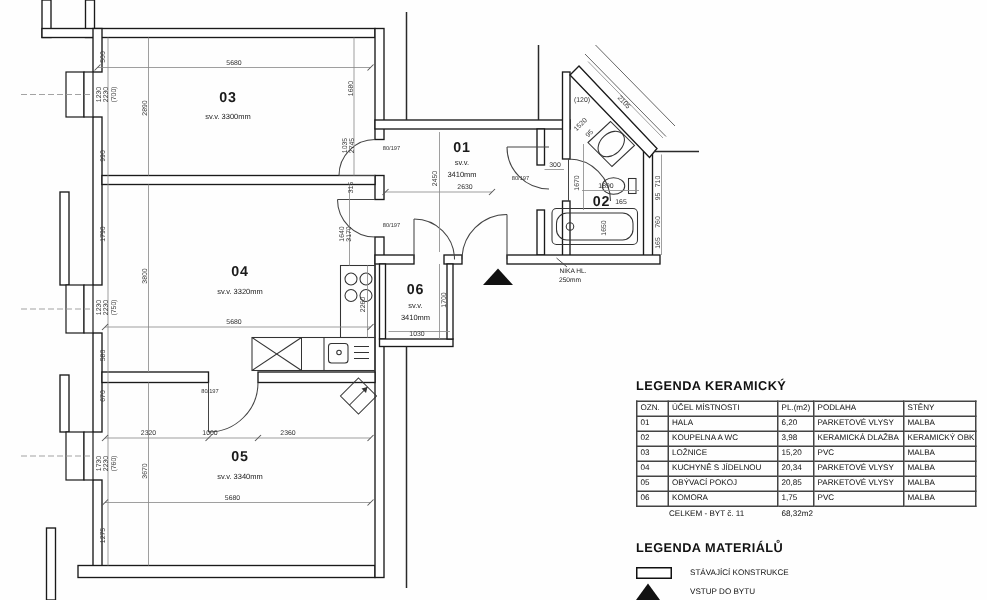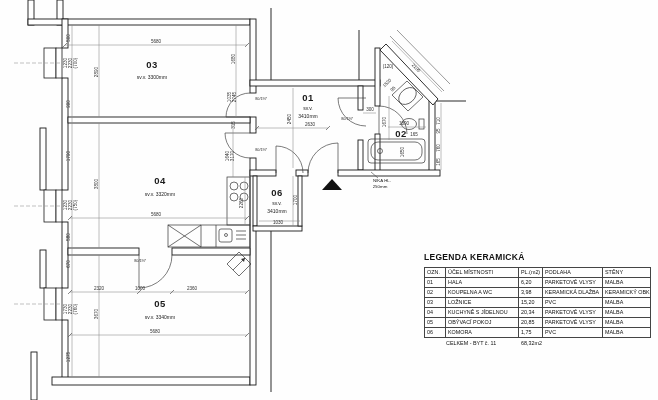--- a/index.html
+++ b/index.html
@@ -280,21 +280,21 @@
         <text x="382" y="182" class="lbl-note">NIKA HL.</text>
         <text x="380" y="188" class="lbl-note">250mm</text>
         <text x="261" y="100" class="lbl-tiny">80/197</text>
         <text x="261" y="151" class="lbl-tiny">80/197</text>
         <text x="347" y="120" class="lbl-tiny">80/197</text>
         <text x="140" y="262" class="lbl-tiny">80/197</text>
       </g>
   </svg>
 
   <div id="legend">
-    <div class="legend-title">LEGENDA KERAMICKÁ</div>
+    <div class="legend-title">LEGENDA KERAMICKÝ</div>
     <table class="rooms">
       <colgroup>
         <col style="width:21px">
           <col style="width:73px">
           <col style="width:24px">
         <col style="width:60px">
           <col style="width:48px">
       </colgroup>
       <thead>
           <tr>
@@ -348,14 +348,29 @@
             <td>PVC</td>
             <td>MALBA</td>
           </tr>
         </tbody>
     </table>
     <div class="total-line">
       <span class="total-label">CELKEM -  BYT č. 11</span>
       <span class="total-value">68,32m2</span>
     </div>
 
+    <div id="legend-materials">
+      <div class="legend-title">LEGENDA MATERIÁLŮ</div>
+      <div class="mat-item">
+        <span class="mat-sym">
+          <span class="sym-rect"></span>
+        </span>
+        <span class="mat-label">STÁVAJÍCÍ KONSTRUKCE</span>
+      </div>
+      <div class="mat-item">
+        <span class="mat-sym">
+          <span class="sym-tri"></span>
+        </span>
+        <span class="mat-label">VSTUP DO BYTU</span>
+      </div>
+    </div>
   </div>
 </div>
 
 </body></html>

